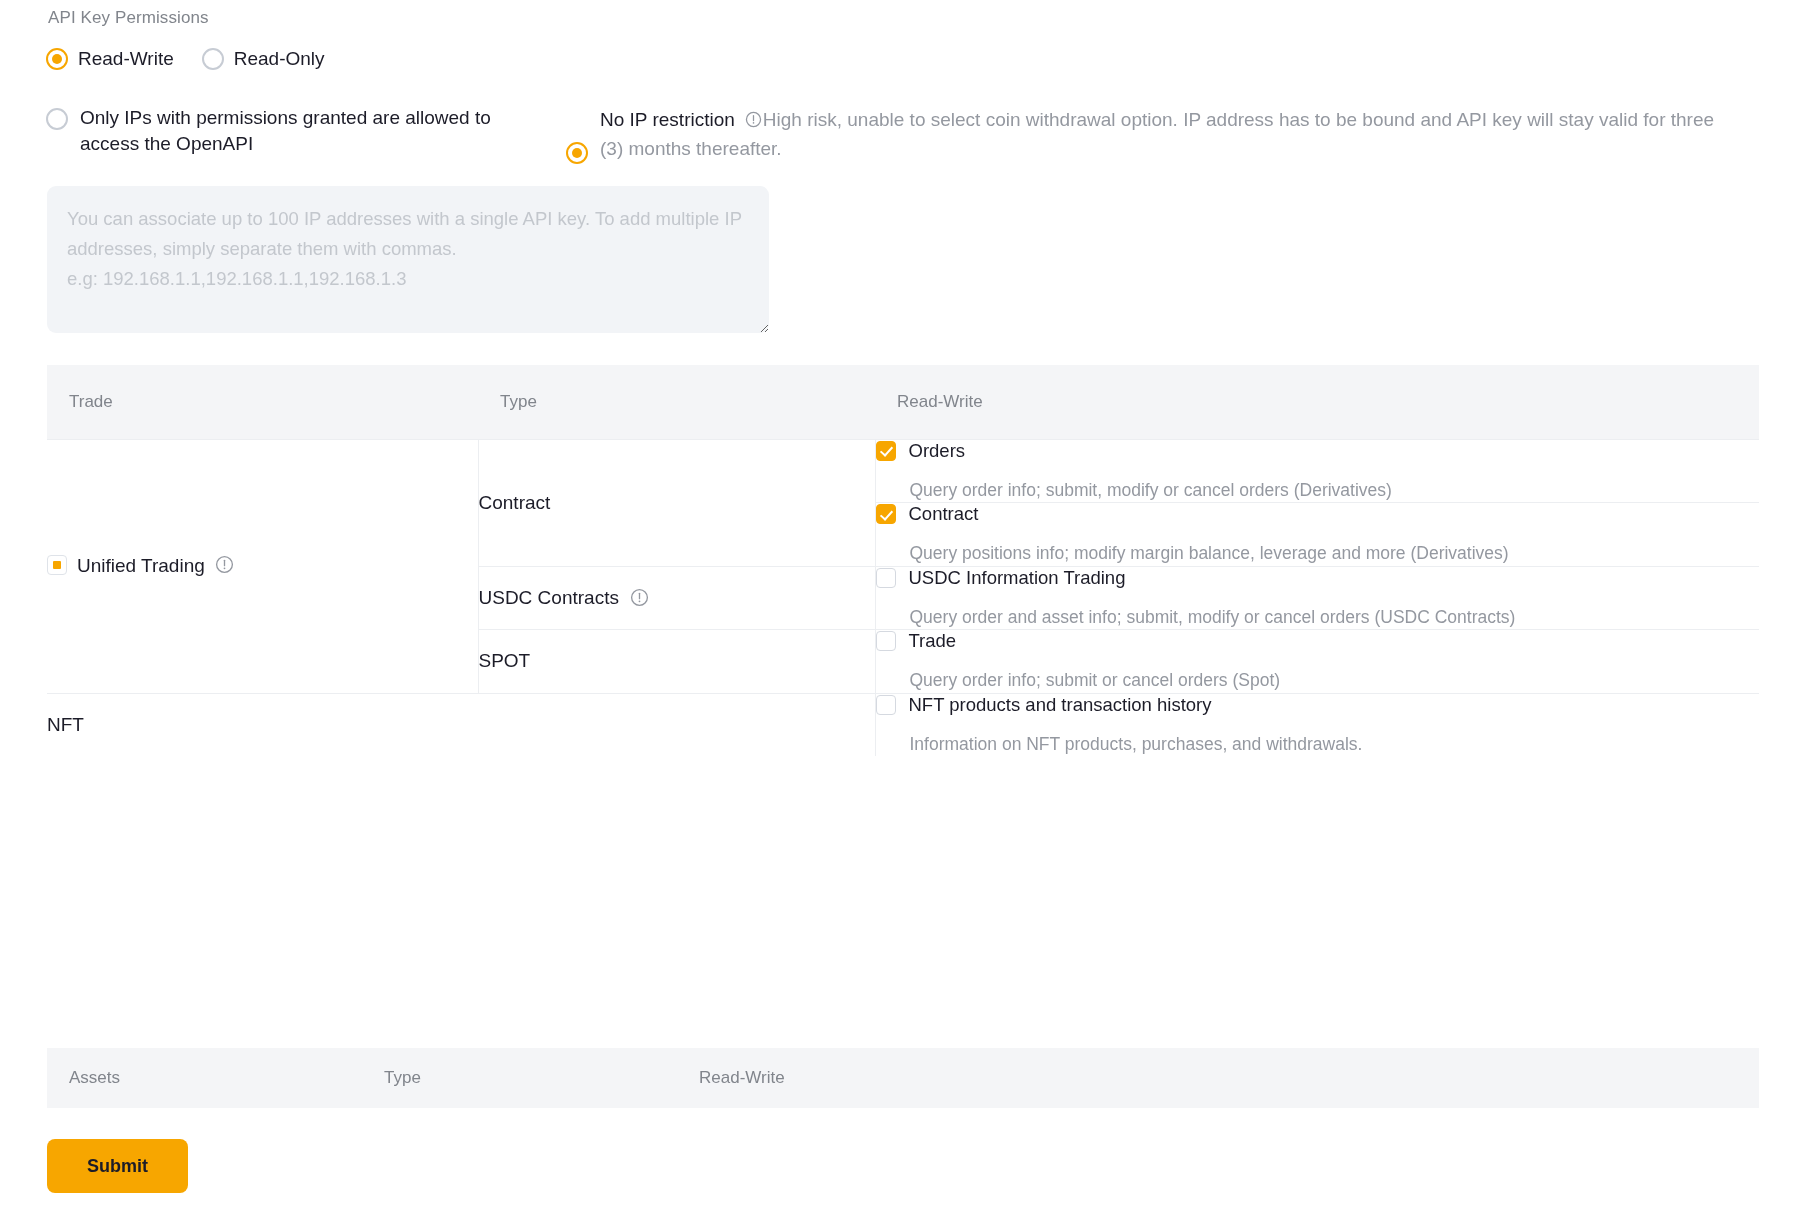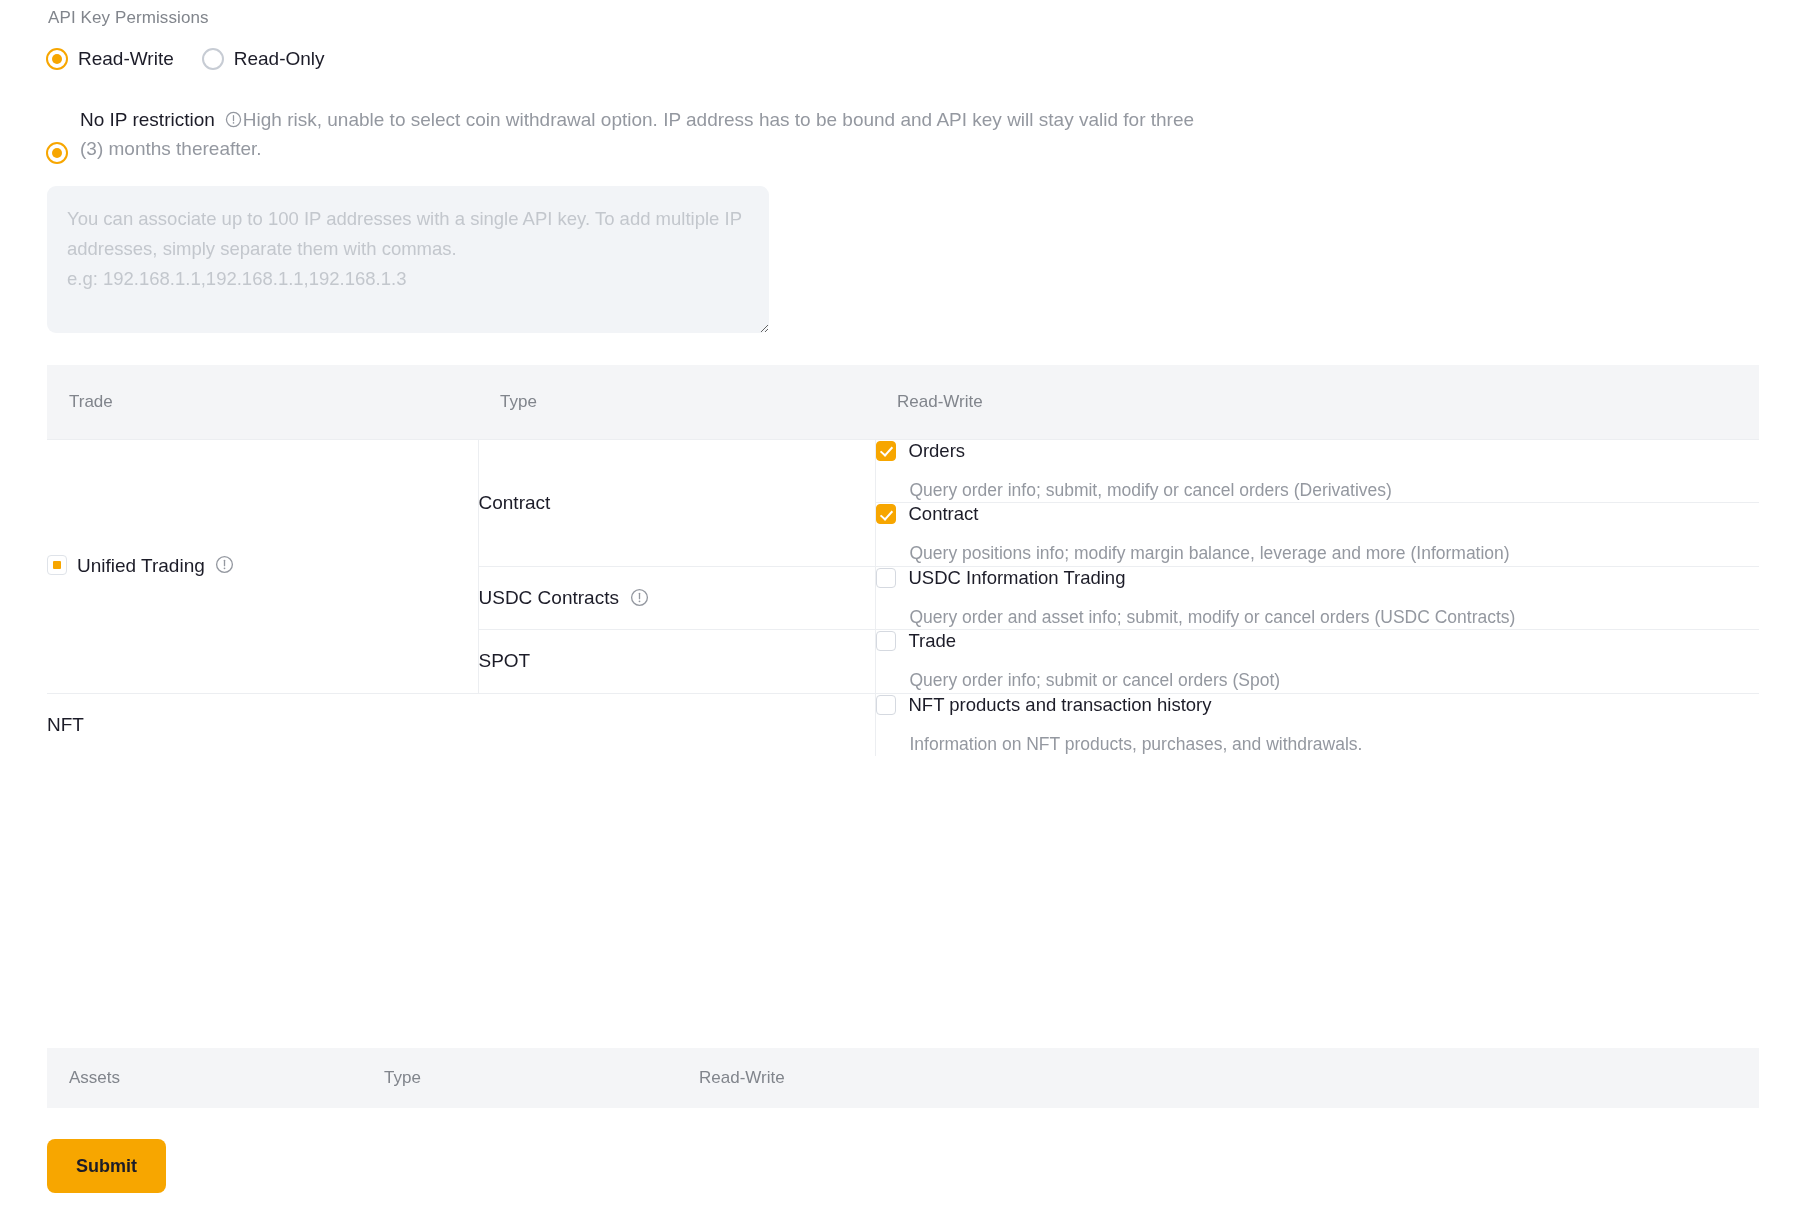--- a/index.html
+++ b/index.html
@@ -291,21 +291,21 @@
   }
   .ab-trade { width: 337px; padding-left: 22px; }
   .ab-type  { width: 315px; }
   .ab-rw    { flex: 1; }
 
   
   .submit-btn {
     position: absolute;
     left: 47px;
     top: 1139px;
-    width: 119px;
+    width: 141px;
     height: 54px;
     background: #f7a600;
     border: none;
     border-radius: 8px;
     font-family: "Liberation Sans", sans-serif;
     font-size: 18px;
     font-weight: bold;
     color: #1c1c28;
     cursor: pointer;
   }
@@ -323,20 +323,24 @@
       <span class="radio-label">Read-Write</span>
     </label>
     <label class="radio-opt">
       <span class="radio"></span>
       <span class="radio-label">Read-Only</span>
     </label>
   </div>
 
   <div class="radio-row-2">
 
+    <label class="opt-left">
+      <span class="radio"></span>
+      <span class="radio-label">Only IPs with permissions granted are allowed to access the OpenAPI</span>
+    </label>
 
     <div class="opt-right">
       <span class="radio checked"></span>
       <div class="opt-right-text">
         <span class="strong">No IP restriction</span><span class="risk-note"><svg class="icon-alert" viewBox="0 0 20 20">
               <circle cx="10" cy="10" r="8.3" fill="none" stroke="#9498a0" stroke-width="1.5"></circle>
               <line x1="10" y1="5.6" x2="10" y2="11.2" stroke="#9498a0" stroke-width="1.5" stroke-linecap="round"></line>
               <circle cx="10" cy="14" r="0.95" fill="#9498a0"></circle>
             </svg><span>High risk, unable to select coin withdrawal option. IP address has to be bound and API key will stay valid for three (3) months thereafter.</span></span>
       </div>
@@ -391,21 +395,21 @@
         </td>
       </tr>
 
       <tr>
         <td class="rw-cell no-right">
           <div class="perm-item">
             <div class="perm-head">
               <span class="cb checked"></span>
               <span class="perm-name">Contract</span>
             </div>
-            <div class="perm-desc">Query positions info; modify margin balance, leverage and more (Information)</div>
+            <div class="perm-desc">Query positions info; modify margin balance, leverage and more (Derivatives)</div>
           </div>
         </td>
       </tr>
 
       <tr>
         <td class="type-cell">
           <div class="type-inner">
             <span>USDC Contracts</span>
             <svg class="icon-circle-alert" viewBox="0 0 20 20">
                 <circle cx="10" cy="10" r="8.3" fill="none" stroke="#9498a0" stroke-width="1.4"></circle>

